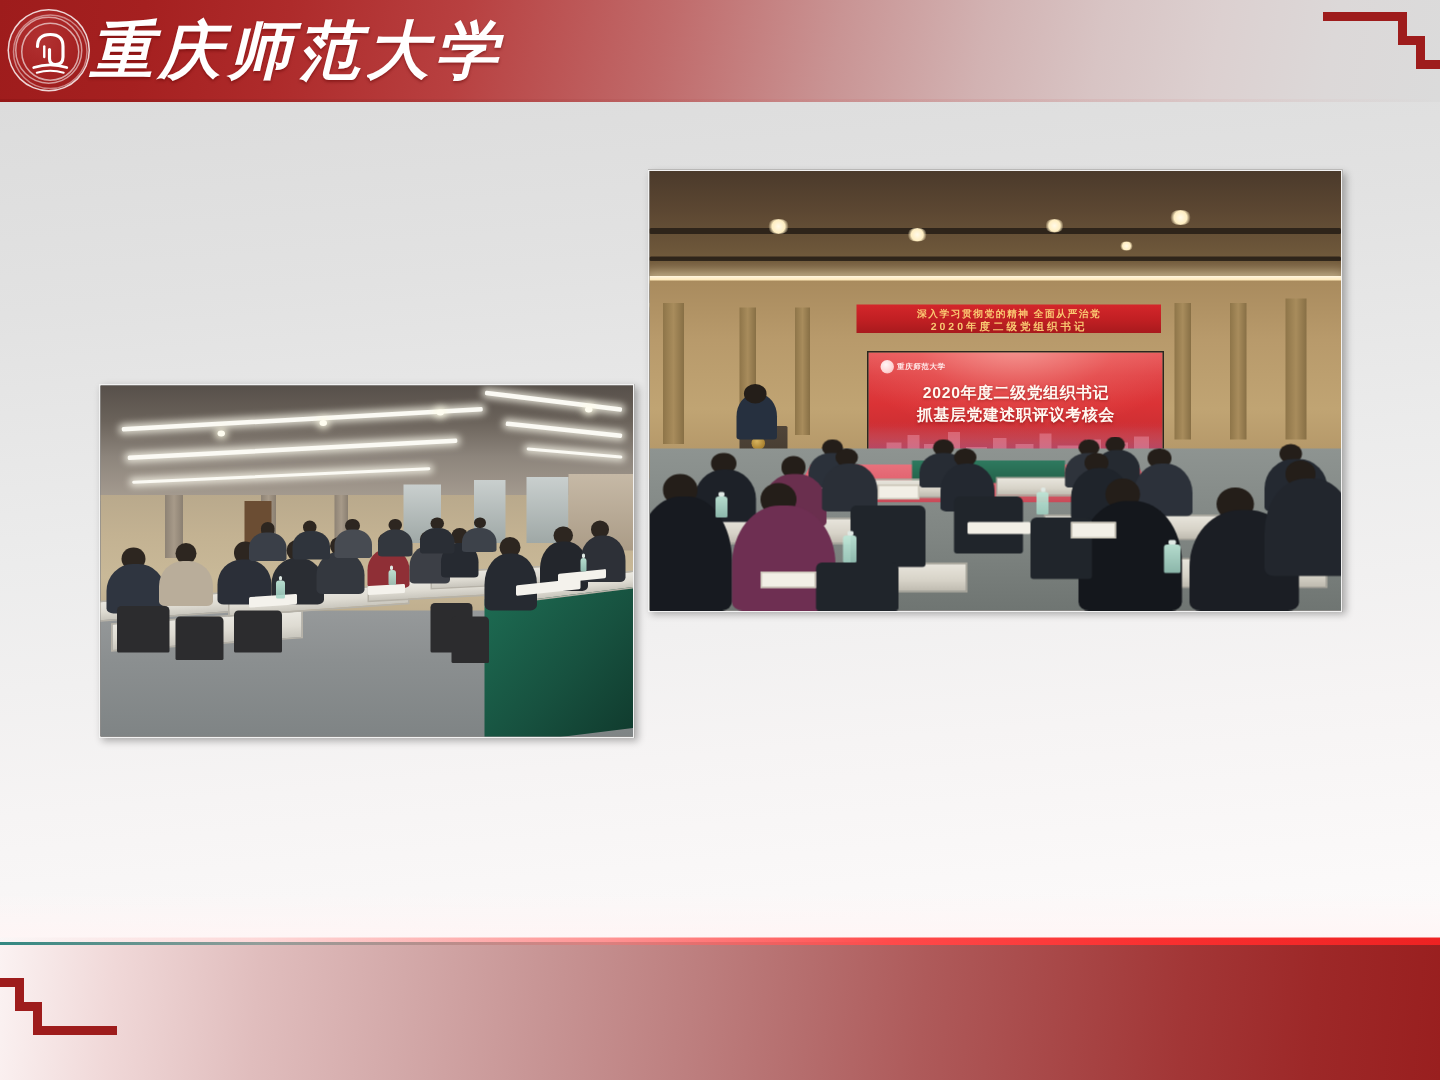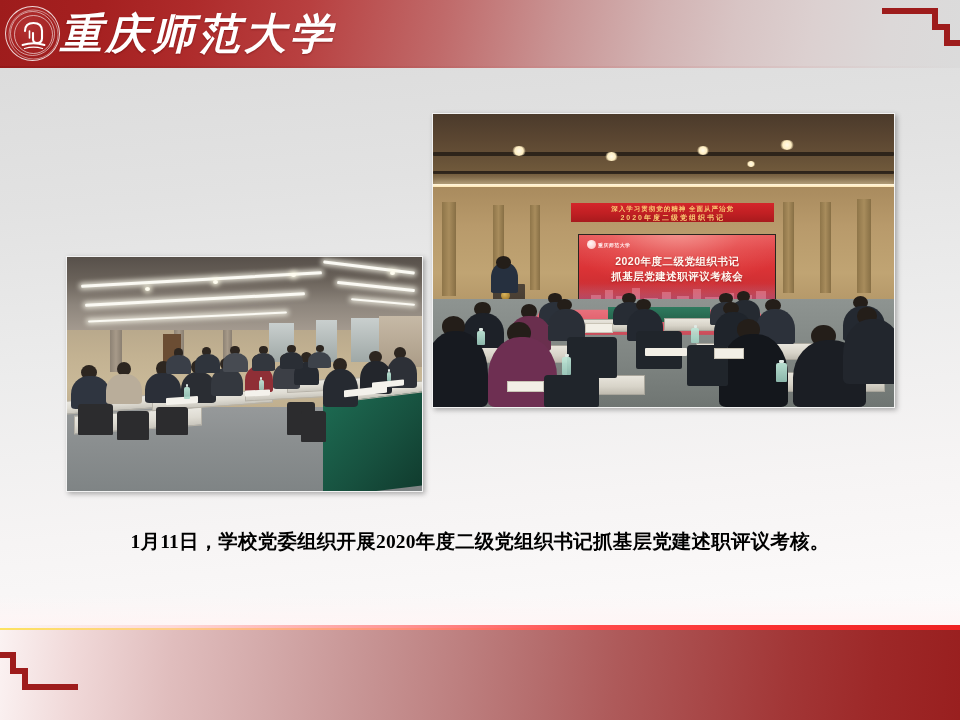--- a/index.html
+++ b/index.html
@@ -10,21 +10,21 @@
   body {
     font-family: "Liberation Sans", sans-serif;
   }
 
   
   #slide {
     position: relative;
     width: 960px;
     height: 720px;
     overflow: hidden;
-    background: #fde047;
+    background: #0f766e;
   }
 
   
   .content-bg {
     position: absolute;
     left: 0;
     top: 68px;
     width: 960px;
     height: 560px;
     background: linear-gradient(175deg, #dcdcdc 0%, #e2e2e2 22%, #ececec 48%, #f6f4f4 74%, #fdfbfb 100%);
@@ -610,21 +610,20 @@
       <div class="pb-bottle" style="left:28%;top:83%;width:2%;height:6%;"></div>
       <div class="pb-bottle" style="left:9.5%;top:74%;width:1.8%;height:5%;"></div>
       <div class="pb-bottle" style="left:74.5%;top:85%;width:2.2%;height:6.4%;"></div>
       <div class="pb-nameplate" style="left:33%;top:71.5%;width:6%;height:3.2%;"></div>
       <div class="pb-nameplate" style="left:61%;top:80%;width:6.5%;height:3.6%;"></div>
       <div class="pb-nameplate" style="left:16%;top:91%;width:8%;height:4%;"></div>
       <div class="pb-paper" style="left:46%;top:80%;width:9%;height:2.6%;"></div>
     </div>
   </div>
 
-  <div class="caption">1月11日，学校党委组织开展2020年度二级党组织书记抓基层党建述职评议考核。</div>
 
   <div class="footer-soft"></div>
   <div class="footer-highlight"></div>
   <div class="footer-band"></div>
 
   <div class="deco-bl">
     <svg width="80" height="48" viewBox="0 0 80 48">
       <path d="M0 2 L16 2 L16 18 L28 18 L28 34 L78 34 L78 40 L22 40 L22 24 L10 24 L10 8 L0 8 Z" fill="#9e1c1c"></path>
     </svg>
   </div>

